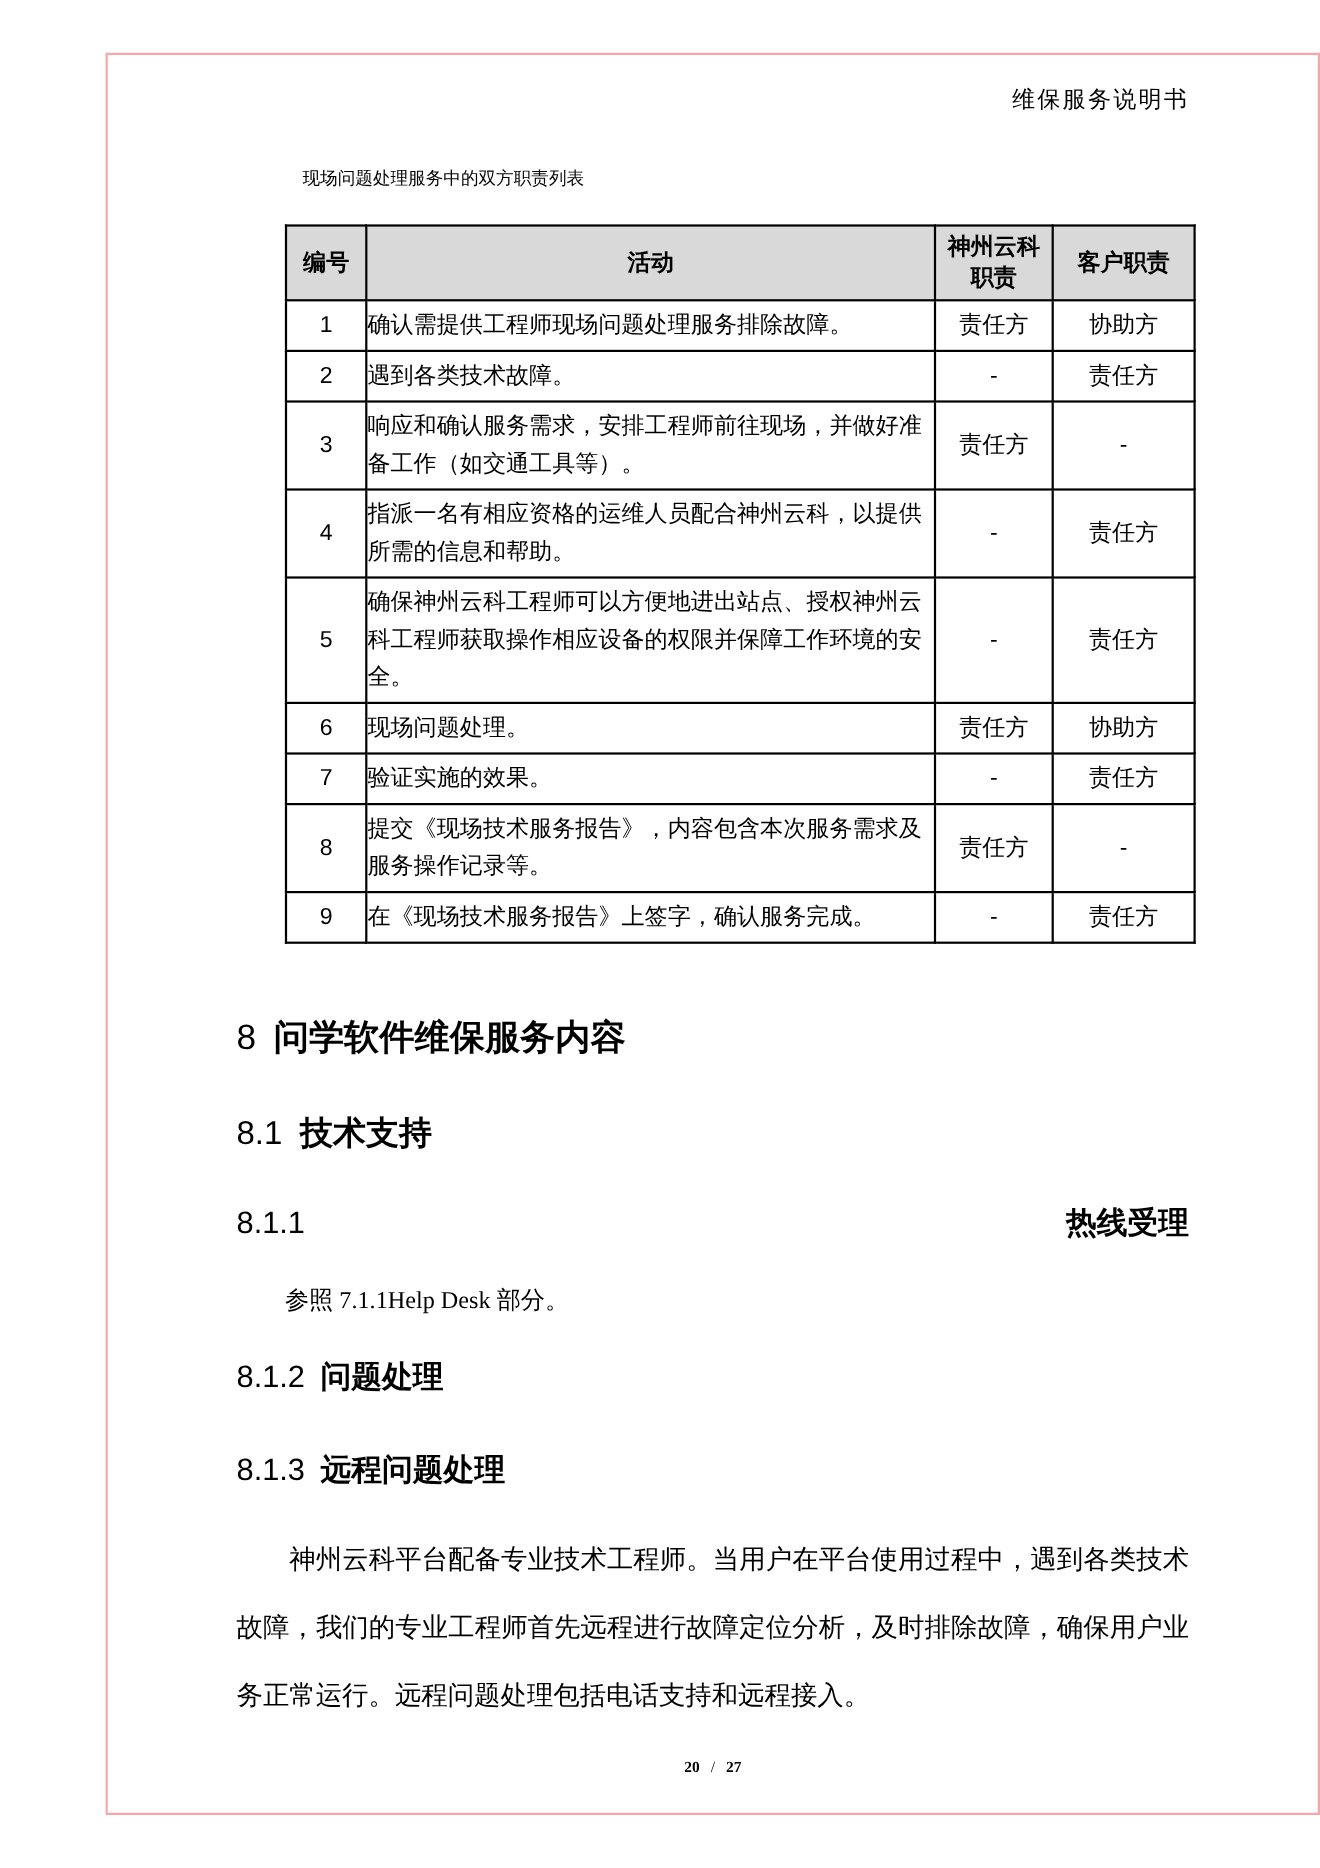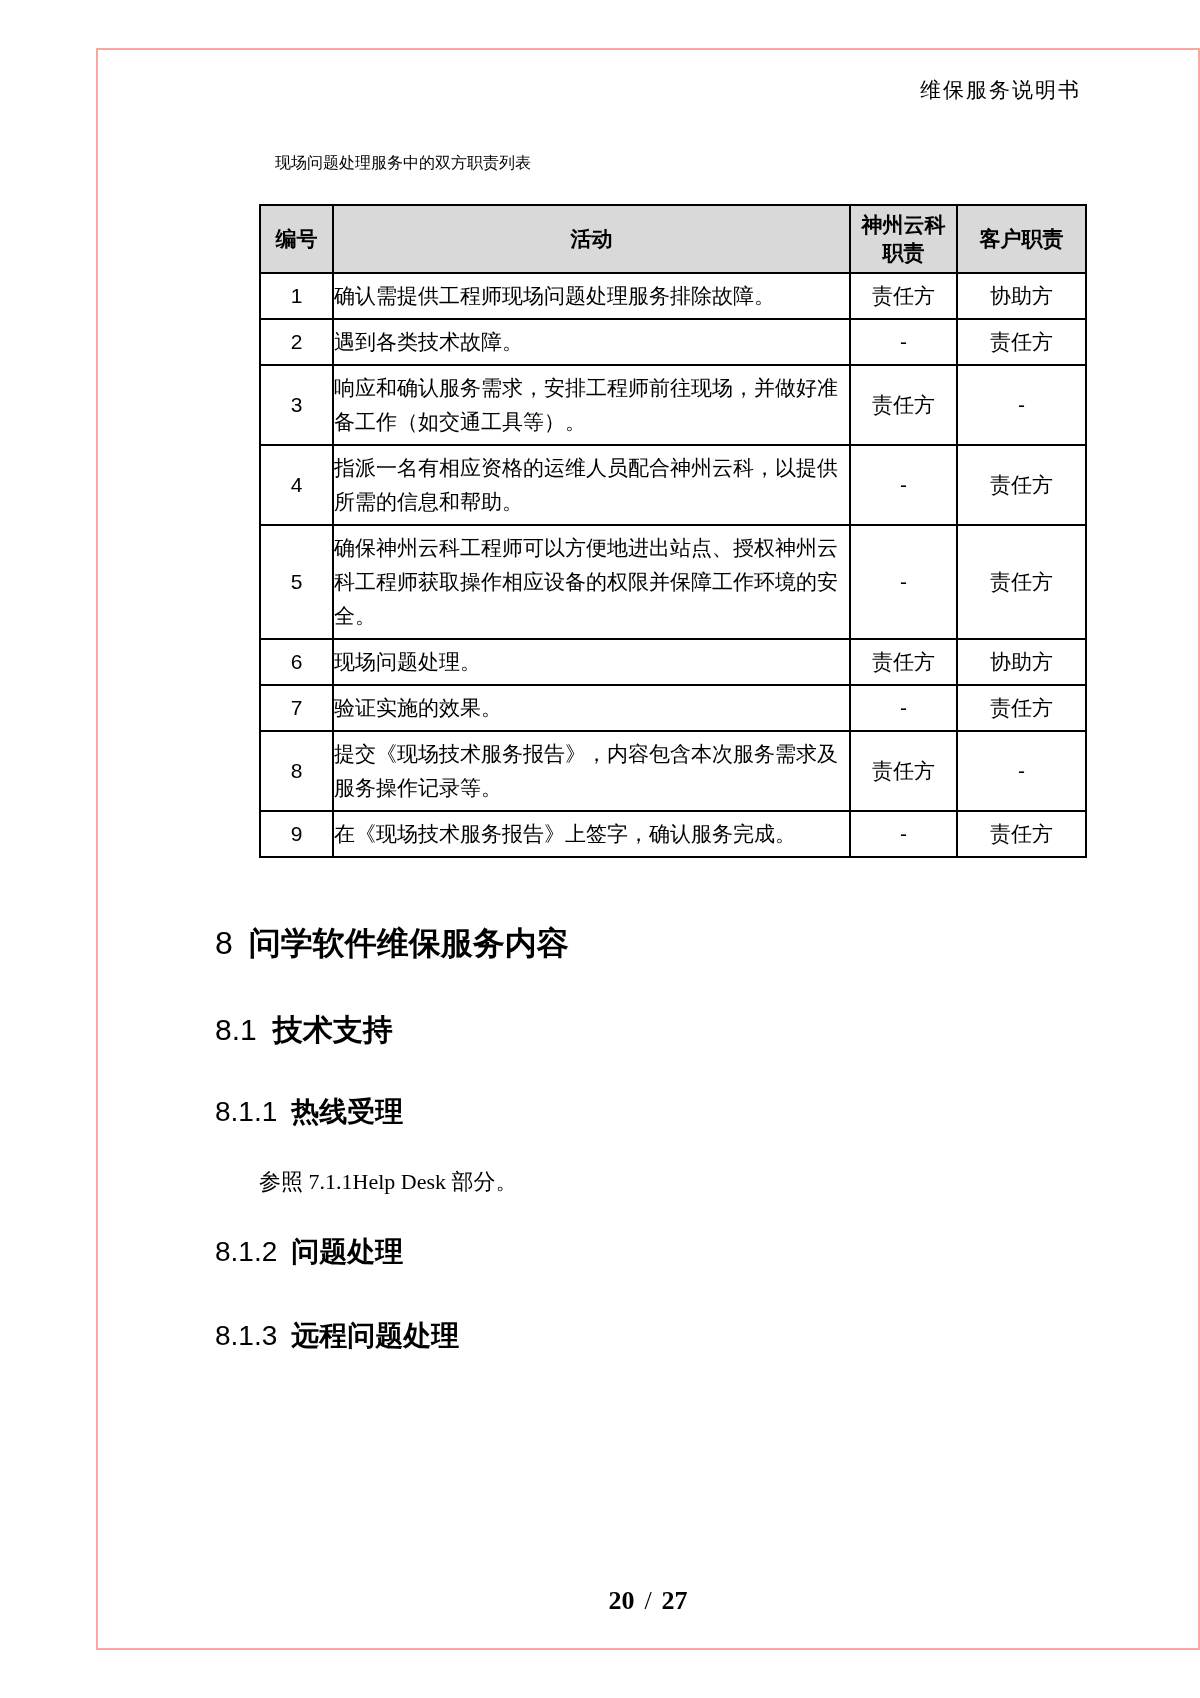--- a/index.html
+++ b/index.html
@@ -65,21 +65,21 @@
   }
   .sec { display: flex; align-items: baseline; }
   .sec .num { font-weight: normal; }
   .sec .ttl { font-weight: bold; }
   .sec-h1 { margin-top: 64px; font-size: 32px; }
   .sec-h1 .num { margin-right: 16px; }
   .sec-h2 { margin-top: 44px; font-size: 30px; text-align: right; }
   .sec-h2 .num { margin-right: 16px; }
   .sec-h3 { font-size: 28px; }
   .sec-h3 .num { margin-right: 14px; }
-  .mt-h311 { margin-top: 42px; }
+  .mt-h311 { margin-top: 42px; justify-content: space-between; }
   .mt-h312 { margin-top: 36px; }
   .mt-h313 { margin-top: 46px; }
   .ref-para {
     margin-top: 36px;
     font-family: "Liberation Serif", serif;
     font-size: 22px;
     line-height: 30px;
     text-indent: 2em;
   }
   .body-para {
@@ -88,21 +88,21 @@
     line-height: 62px;
     text-align: justify;
     text-indent: 2em;
   }
   .page-footer {
     position: absolute;
     left: 0; bottom: 32px;
     width: 100%;
     text-align: center;
     font-family: "Liberation Serif", serif;
-    font-size: 26px;
+    font-size: 14px;
   }
   .page-footer .pf-num { font-weight: bold; }
   .page-footer .pf-sep { font-weight: normal; margin: 0 10px; }
 </style>
 </head>
 <body>
 
 <div class="frame">
 
   <div class="doc-header">维保服务说明书</div>
@@ -204,20 +204,21 @@
     <h3 class="sec sec-h3 mt-h312">
       <span class="num">8.1.2</span>
       <span class="ttl">问题处理</span>
     </h3>
 
     <h3 class="sec sec-h3 mt-h313">
       <span class="num">8.1.3</span>
       <span class="ttl">远程问题处理</span>
     </h3>
 
+    <p class="body-para">神州云科平台配备专业技术工程师。当用户在平台使用过程中，遇到各类技术故障，我们的专业工程师首先远程进行故障定位分析，及时排除故障，确保用户业务正常运行。远程问题处理包括电话支持和远程接入。</p>
 
   </div>
 
   <div class="page-footer">
     <span class="pf-num">20</span><span class="pf-sep">/</span><span class="pf-num">27</span>
   </div>
 
 </div>
 
 </body></html>

